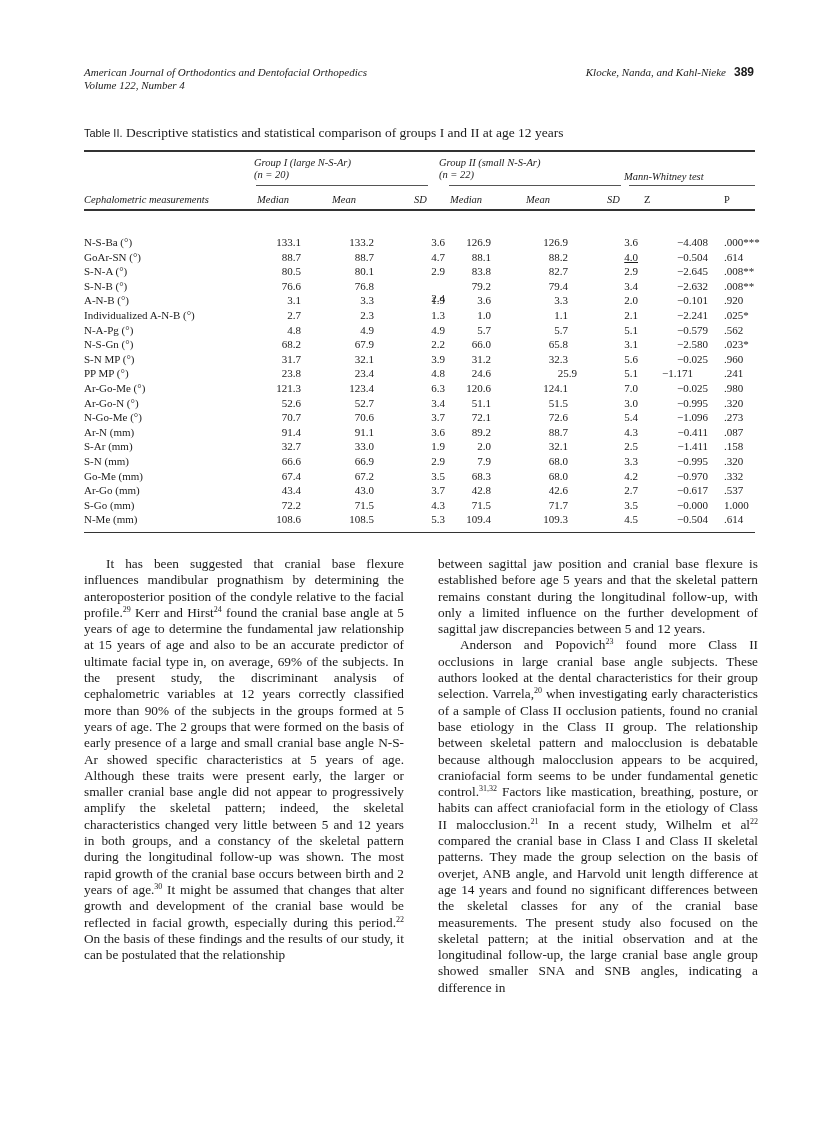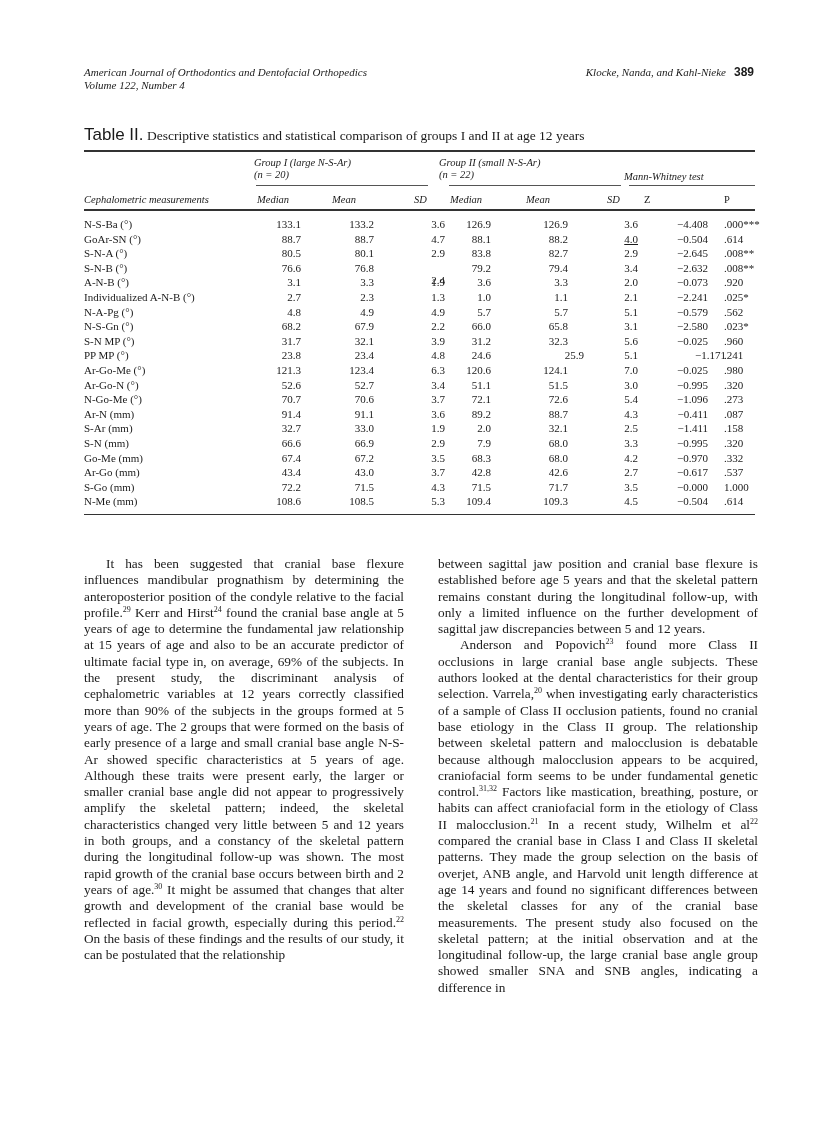--- a/index.html
+++ b/index.html
@@ -6,29 +6,29 @@
   body {
     width: 838px; height: 1122px; position: relative; overflow: hidden;
     font-family: "Liberation Serif", "DejaVu Serif", serif; color: #1a1a1a;
   }
   .running-head { position: absolute; left: 84px; top: 66px; width: 670px; font-size: 11px; line-height: 13px; }
   .rh-left { position: absolute; left: 0; top: 0; font-style: italic; }
   .rh-right { position: absolute; right: 0; top: 0; font-style: italic; }
   .rh-page { font-family: "Liberation Sans", "DejaVu Sans", sans-serif; font-weight: bold; font-style: normal; font-size: 12px; margin-left: 8px; }
 
   .table-caption { position: absolute; left: 84px; top: 125px; font-size: 13.5px; }
-  .table-caption .tlabel { font-family: "Liberation Sans", "DejaVu Sans", sans-serif; font-size: 17px; }
+  .table-caption .tlabel { font-family: "Liberation Sans", "DejaVu Sans", sans-serif; font-size: 11px; }
 
   .table-wrap { position: absolute; left: 84px; top: 150px; width: 671px; }
   .rule-thick { height: 0; border-top: 2.4px solid #333; }
   .hdr { position: relative; height: 57px; font-style: italic; font-size: 10.5px; }
   .grp { position: absolute; top: 5px; text-align: left; line-height: 12px; }
   .grp-rule { position: absolute; top: 33px; height: 0; border-top: 1.5px solid #555; }
   .colh { position: absolute; top: 42px; }
-  .rows { padding-top: 6px; padding-bottom: 5px; }
+  .rows { padding-top: 24px; padding-bottom: 5px; }
   .row { position: relative; height: 14.6px; font-size: 11px; line-height: 14.6px; }
   .cell { position: absolute; top: 0; text-align: right; }
   .cell.label { left: 0; text-align: left; }
   .footnote { font-size: 11px; margin-top: 5px; font-style: italic; }
 
   .col { position: absolute; top: 556px; width: 320px; font-size: 13.3px; line-height: 16.3px; text-align: justify; }
   .col.left { left: 84px; }
   .col.right { left: 438px; }
   .col p { margin: 0; }
   .col p.indent { text-indent: 22px; }
@@ -126,21 +126,21 @@
         <div class="cell" style="left: 640px; text-align: left;">.008**</div>
       </div>
       <div class="row">
         <div class="cell label">A-N-B (°)</div>
         <div class="cell" style="right: 454px;">3.1</div>
         <div class="cell" style="right: 381px;">3.3</div>
         <div class="cell" style="right: 310px;">1.9</div>
         <div class="cell" style="right: 264px;">3.6</div>
         <div class="cell" style="right: 187px;">3.3</div>
         <div class="cell" style="right: 117px;">2.0</div>
-        <div class="cell" style="right: 47px;">−0.073</div>
+        <div class="cell" style="right: 47px;">−0.101</div>
         <div class="cell" style="left: 640px; text-align: left;">.920</div>
       </div>
       <div class="row">
         <div class="cell label">Individualized A-N-B (°)</div>
         <div class="cell" style="right: 454px;">2.7</div>
         <div class="cell" style="right: 381px;">2.3</div>
         <div class="cell" style="right: 310px;">1.3</div>
         <div class="cell" style="right: 264px;">1.0</div>
         <div class="cell" style="right: 187px;">1.1</div>
         <div class="cell" style="right: 117px;">2.1</div>
@@ -179,23 +179,23 @@
         <div class="cell" style="right: 117px;">5.6</div>
         <div class="cell" style="right: 47px;">−0.025</div>
         <div class="cell" style="left: 640px; text-align: left;">.960</div>
       </div>
       <div class="row">
         <div class="cell label">PP MP (°)</div>
         <div class="cell" style="right: 454px;">23.8</div>
         <div class="cell" style="right: 381px;">23.4</div>
         <div class="cell" style="right: 310px;">4.8</div>
         <div class="cell" style="right: 264px;">24.6</div>
-        <div class="cell" style="right: 171px; margin-left: 28px;">25.9</div>
+        <div class="cell" style="right: 178px; margin-left: 28px;">25.9</div>
         <div class="cell" style="right: 117px;">5.1</div>
-        <div class="cell" style="right: 29px;">−1.171</div>
+        <div class="cell" style="right: 62px;">−1.171</div>
         <div class="cell" style="left: 640px; text-align: left;">.241</div>
       </div>
       <div class="row">
         <div class="cell label">Ar-Go-Me (°)</div>
         <div class="cell" style="right: 454px;">121.3</div>
         <div class="cell" style="right: 381px;">123.4</div>
         <div class="cell" style="right: 310px;">6.3</div>
         <div class="cell" style="right: 264px;">120.6</div>
         <div class="cell" style="right: 187px;">124.1</div>
         <div class="cell" style="right: 117px;">7.0</div>

